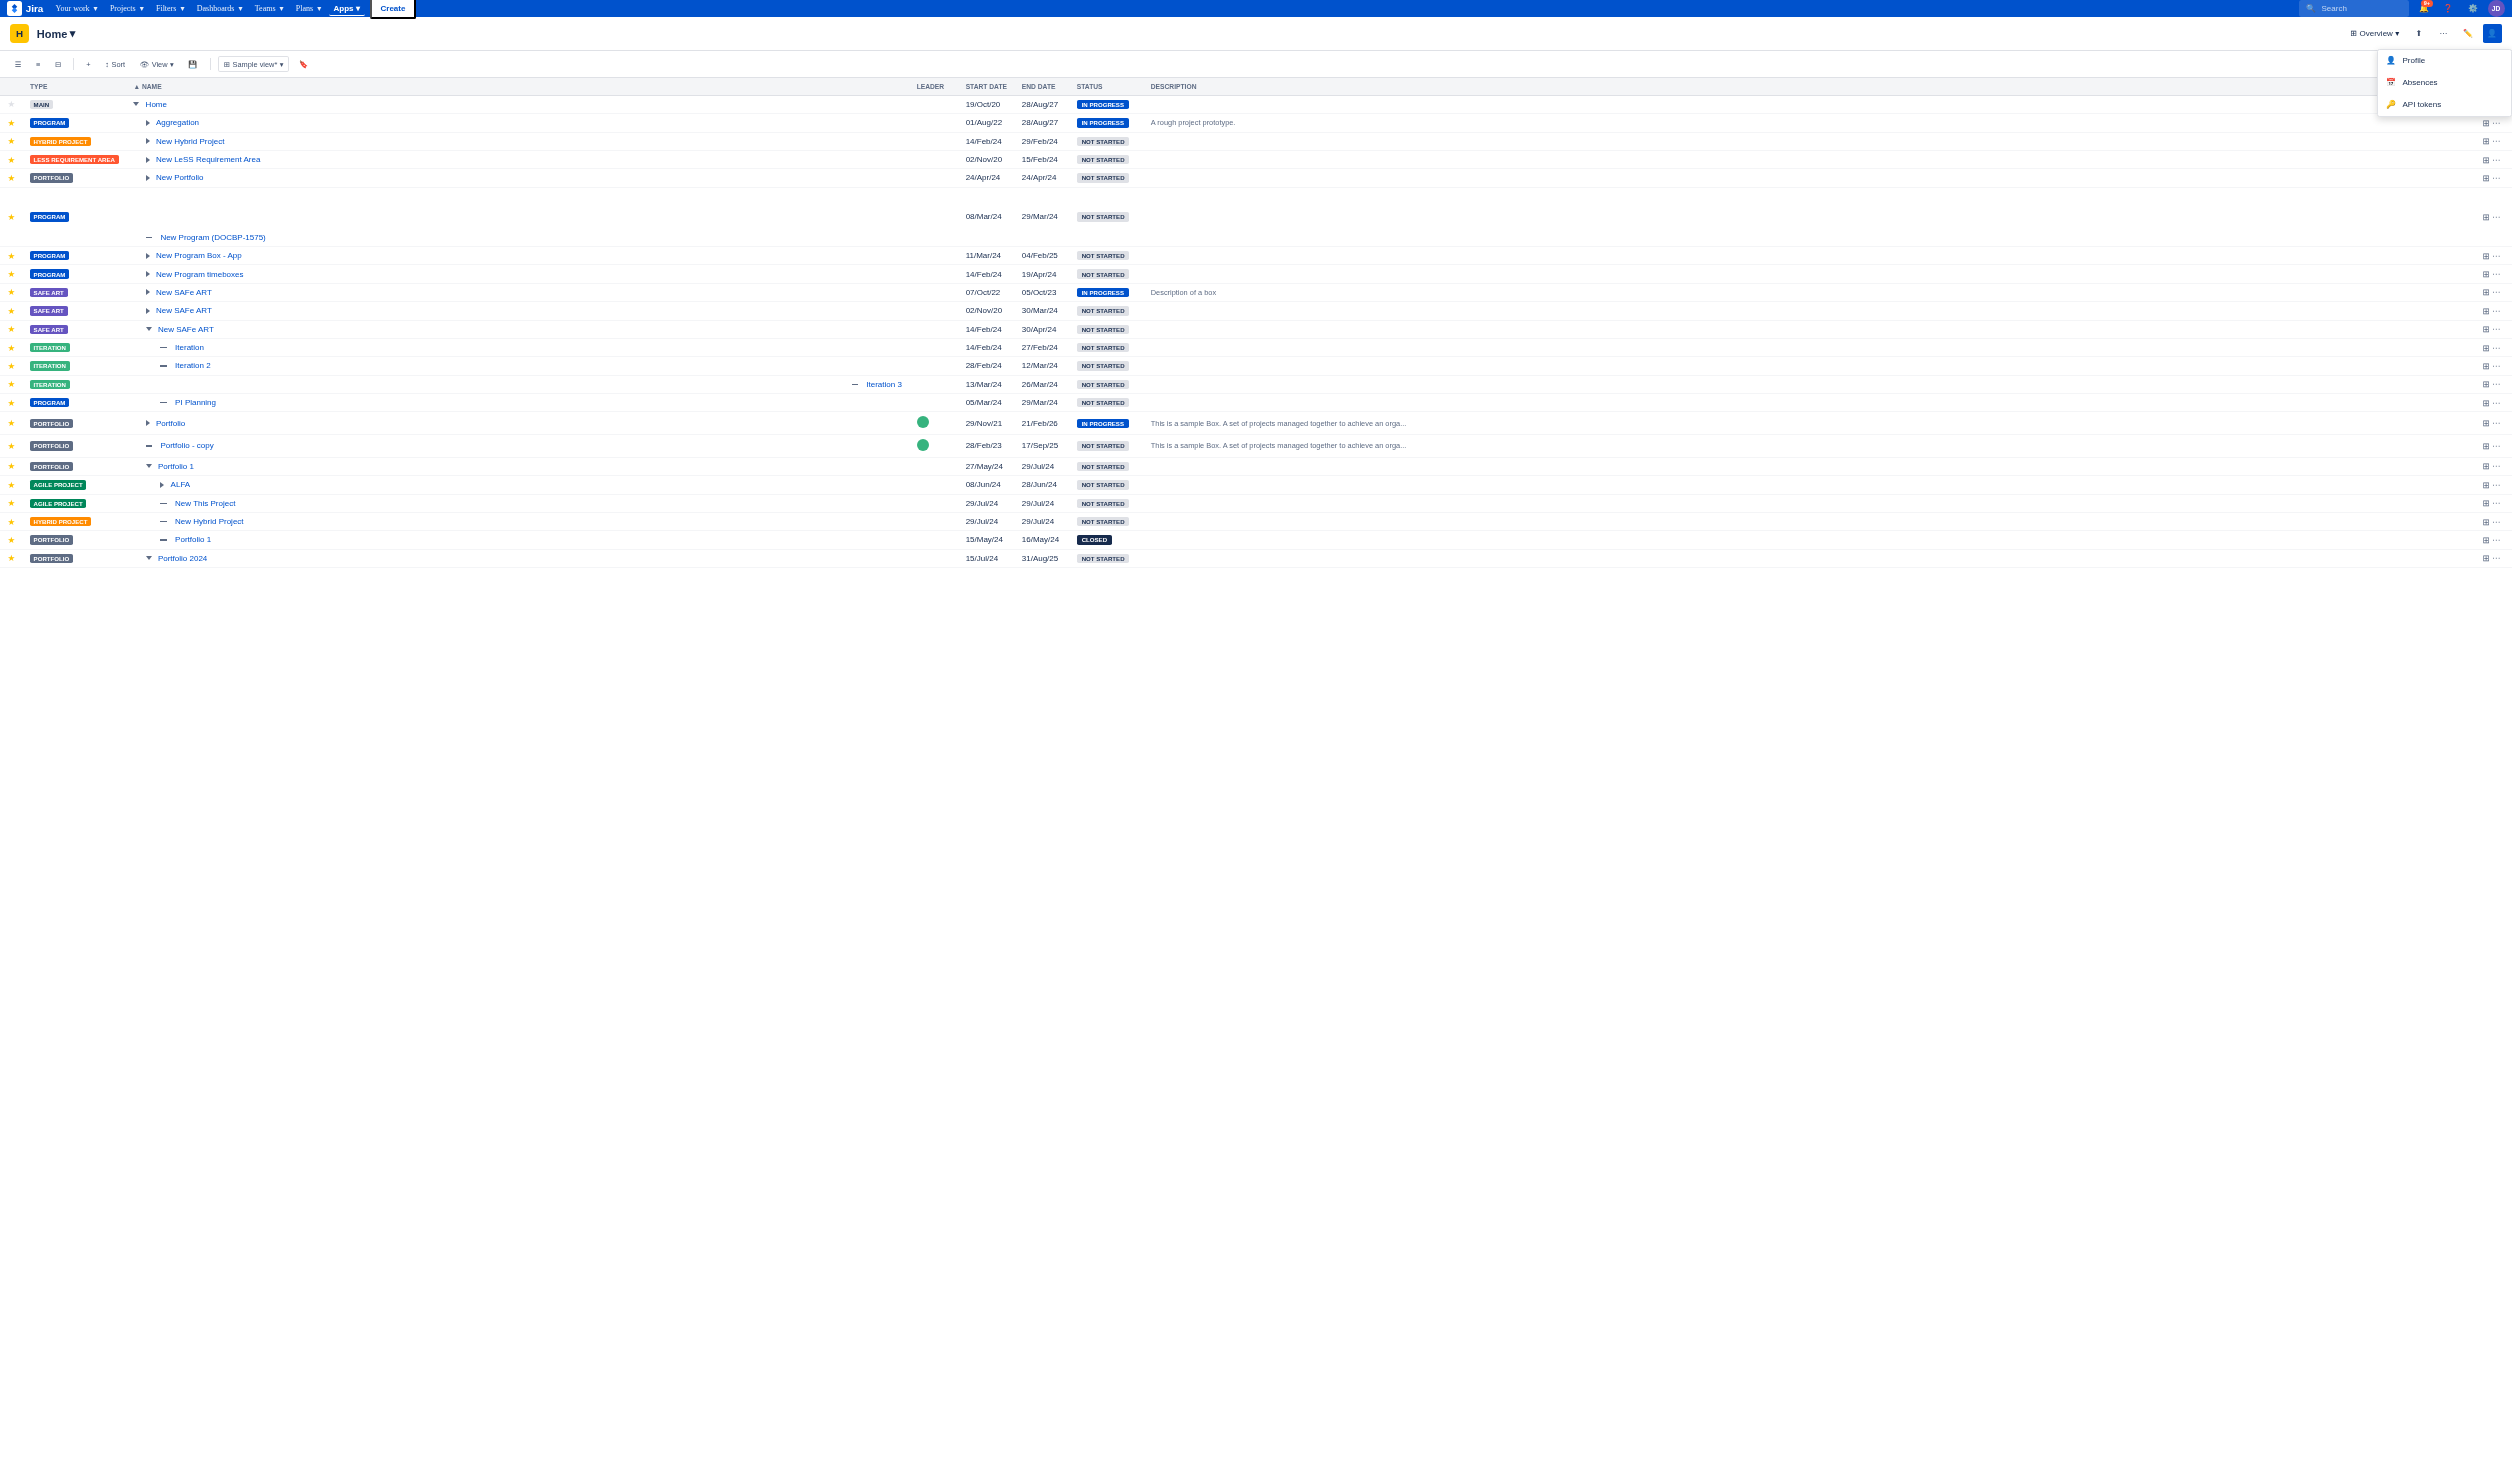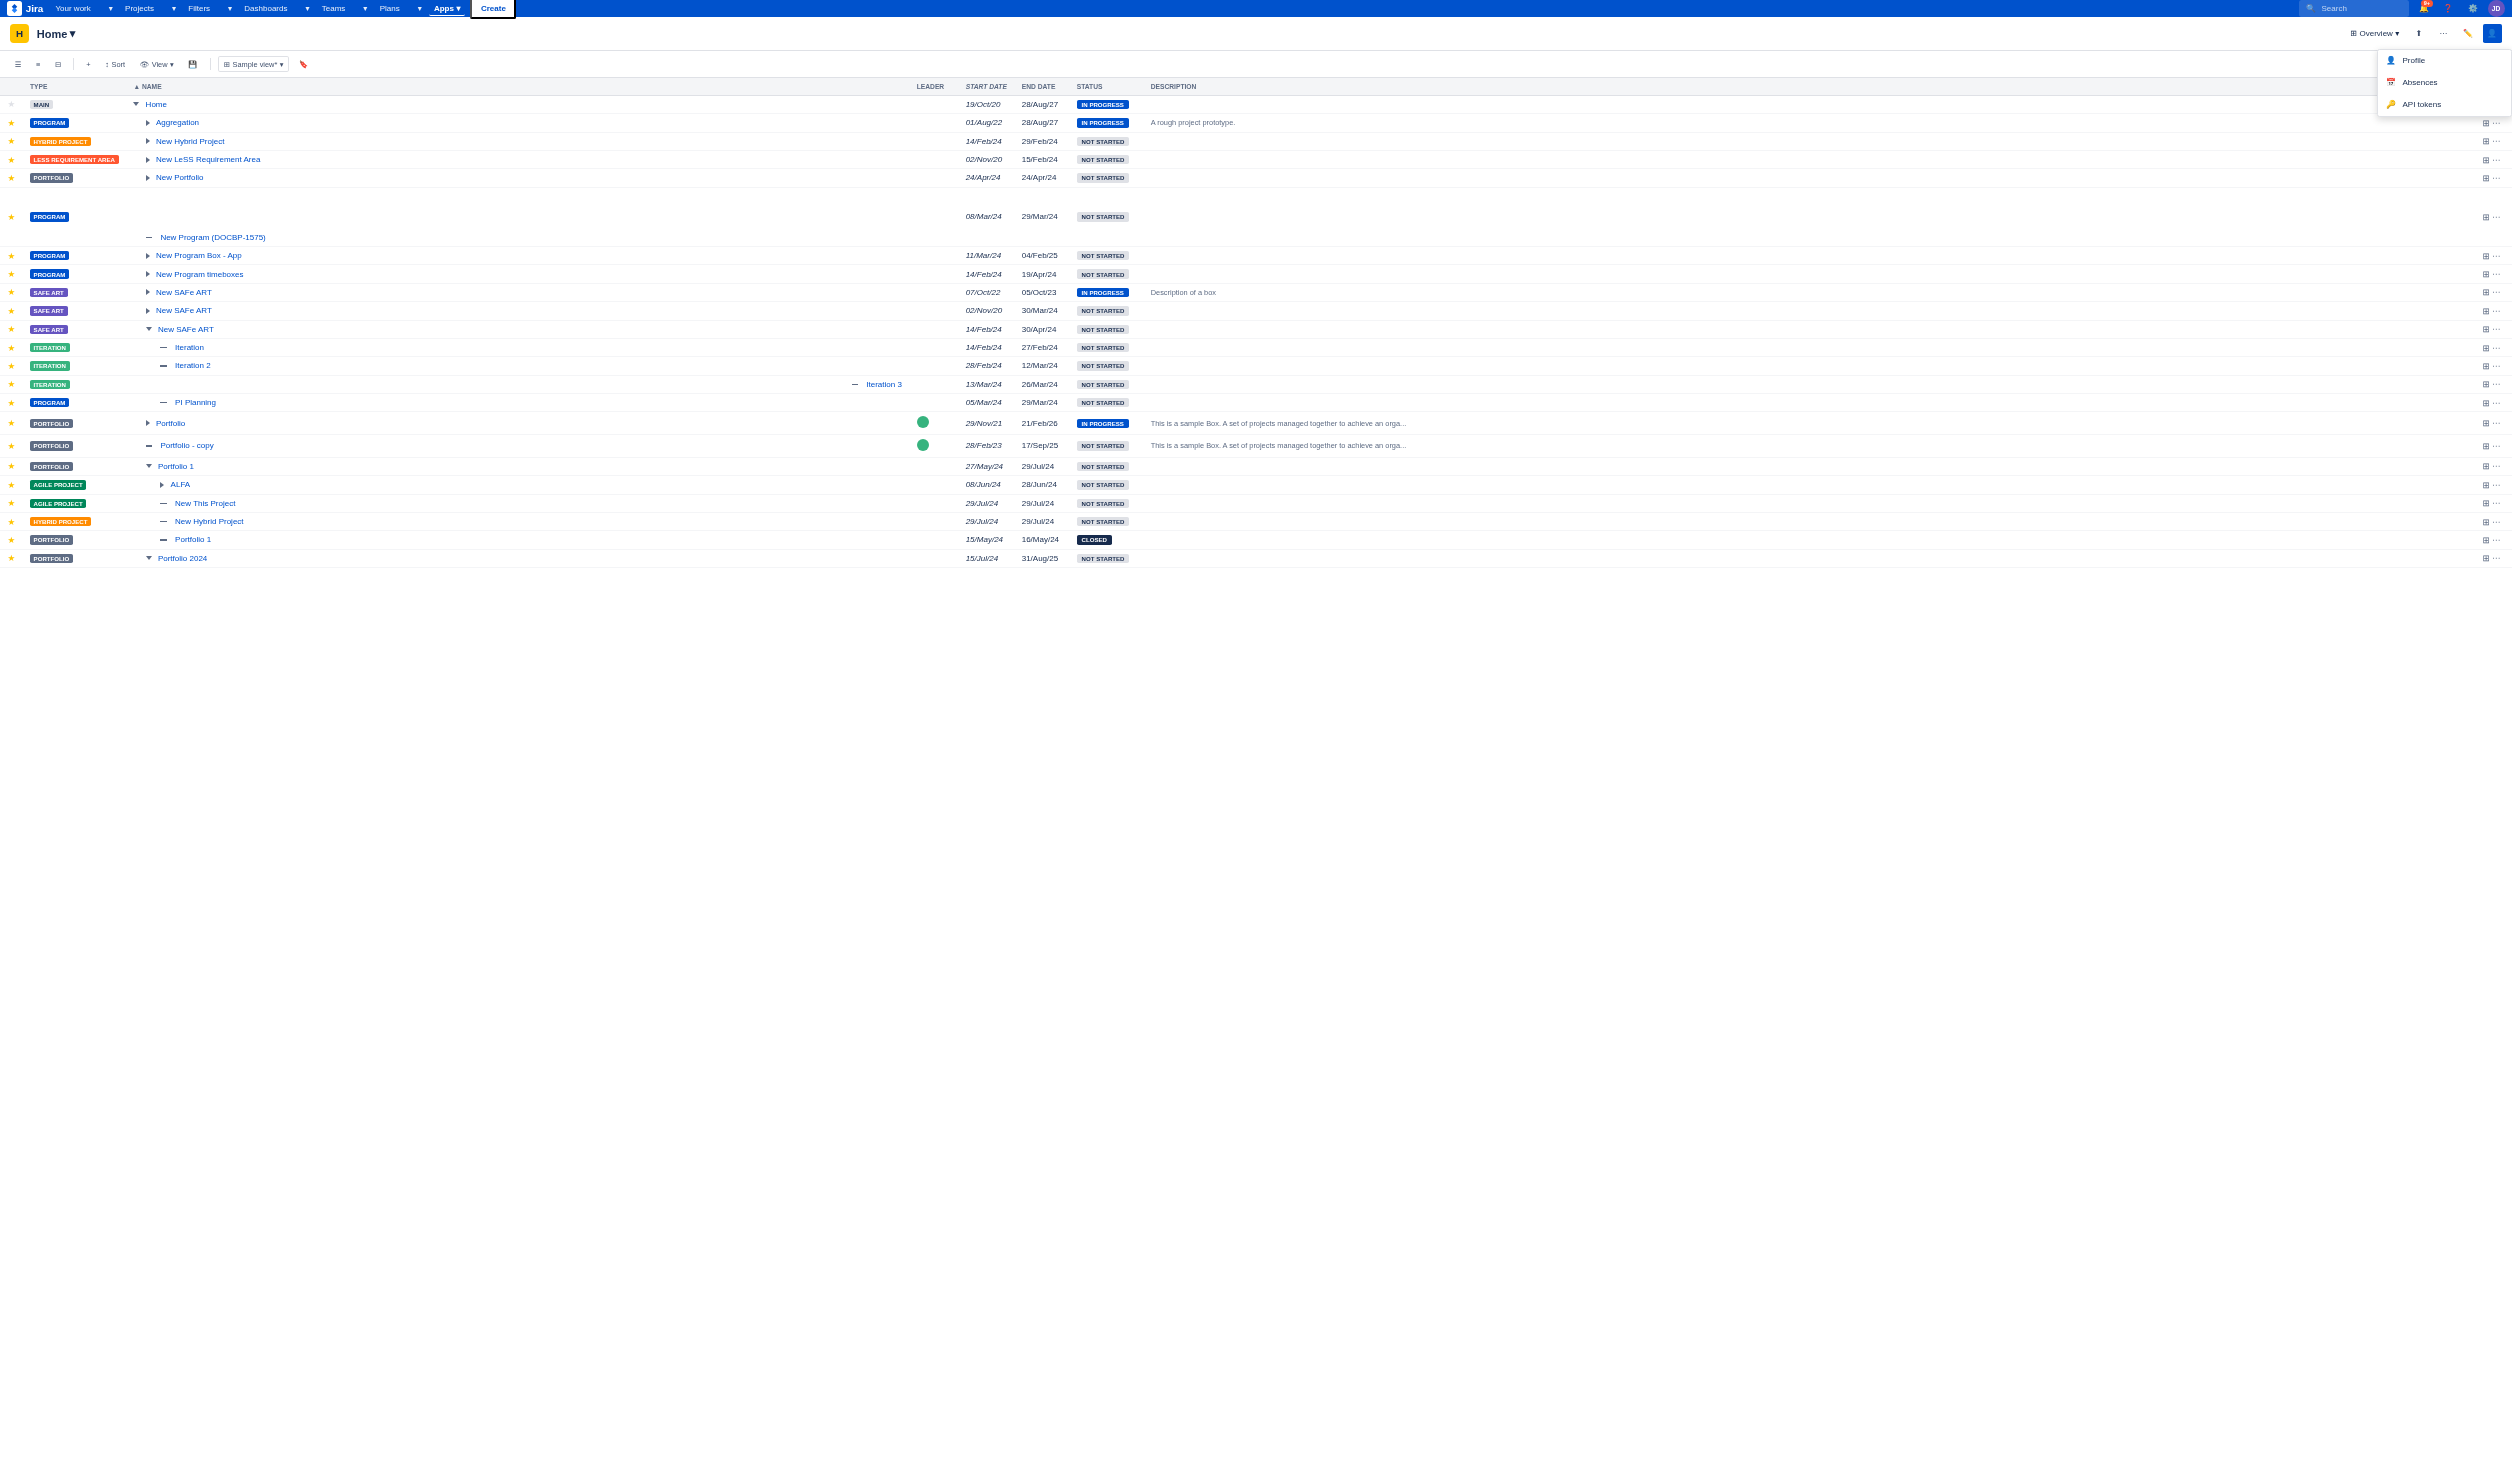--- a/index.html
+++ b/index.html
@@ -6,21 +6,21 @@
     body { font-family: -apple-system, BlinkMacSystemFont, 'Segoe UI', sans-serif; font-size: 8px; background: #fff; color: #172b4d; overflow-x: hidden; }
 
     
     .top-nav {
       display: flex; align-items: center; background: #0052cc; height: 17px;
       padding: 0 7.4px; gap: 2.5px; position: relative; z-index: 100;
     }
     .nav-logo { display: flex; align-items: center; gap: 3.7px; color: #fff; font-weight: 700; font-size: 9.8px; margin-right: 4.9px; }
     .nav-logo-icon { width: 14.7px; height: 14.7px; background: #fff; border-radius: 2.5px; display: flex; align-items: center; justify-content: center; }
     .nav-logo-icon svg { width: 11px; height: 11px; }
-    .nav-item { color: rgba(255,255,255,0.9); font-size: 8px; padding: 2.5px 4.9px; border-radius: 1.8px; cursor: pointer; display: flex; align-items: center; gap: 18px; white-space: nowrap; }
+    .nav-item { color: rgba(255,255,255,0.9); font-size: 8px; padding: 2.5px 4.9px; border-radius: 1.8px; cursor: pointer; display: flex; align-items: center; gap: 4px; white-space: nowrap; font-family: Liberation Serif, serif; }
     .nav-apps { color: #fff; font-size: 8px; padding: 2.5px 4.9px; border-radius: 1.8px; cursor: pointer; display: flex; align-items: center; gap: 2.5px; border-bottom: 1.2px solid #fff; font-weight: 600; }
     .nav-create { background: #fff; color: #0052cc; font-weight: 700; font-size: 8px; padding: 3.7px 8.6px; border-radius: 1.8px; cursor: pointer; margin-left: 2.5px; }
     .nav-right { margin-left: auto; display: flex; align-items: center; gap: 4.9px; }
     .search-box { background: rgba(255,255,255,0.15); border: none; border-radius: 2.5px; color: #fff; padding: 3.7px 7.4px; font-size: 8px; width: 110px; display: flex; align-items: center; gap: 4.9px; cursor: pointer; }
     .search-box span { color: rgba(255,255,255,0.7); }
     .nav-icon-btn { width: 19.6px; height: 19.6px; border-radius: 50%; display: flex; align-items: center; justify-content: center; cursor: pointer; color: #fff; position: relative; }
     .badge { position: absolute; top: 1.2px; right: 1.2px; background: #ff5630; color: #fff; font-size: 5.5px; font-weight: 700; border-radius: 4.9px; padding: 0.6px 2.5px; min-width: 9.8px; text-align: center; }
     .avatar { width: 17px; height: 17px; border-radius: 50%; background: #6554c0; display: flex; align-items: center; justify-content: center; color: #fff; font-weight: 700; font-size: 6.7px; cursor: pointer; }
 
     
@@ -56,21 +56,21 @@
     
     .table-container { overflow-x: auto; }
     table { width: 100%; border-collapse: collapse; font-size: 8px; }
     thead tr { background: #f4f5f7; }
     th { padding: 4.9px 7.4px; text-align: left; font-size: 6.7px; font-weight: 600; color: #5e6c84; border-bottom: 1.2px solid #dfe1e6; white-space: nowrap; user-select: none; }
     td { padding: 3.7px 7.4px; border-bottom: 0.6px solid #f4f5f7; vertical-align: middle; }
     .col-fav { width: 19.6px; }
     .col-type { width: 98px; }
     .col-name { min-width: 159px; }
     .col-leader { width: 49px; }
-    .col-start { width: 55px; font-style: italic; }
+    .col-start { width: 55px; }
     .col-end { width: 55px; }
     .col-status { width: 74px; }
     .col-desc { min-width: 123px; }
     .col-actions { width: 37px; }
 
     .star-icon { color: #dfe1e6; cursor: pointer; font-size: 8.6px; }
     .star-icon.starred { color: #ffc400; }
 
     
     .badge-type { font-size: 6.1px; font-weight: 700; padding: 1.2px 3.7px; border-radius: 1.8px; text-transform: uppercase; white-space: nowrap; display: inline-block; }

